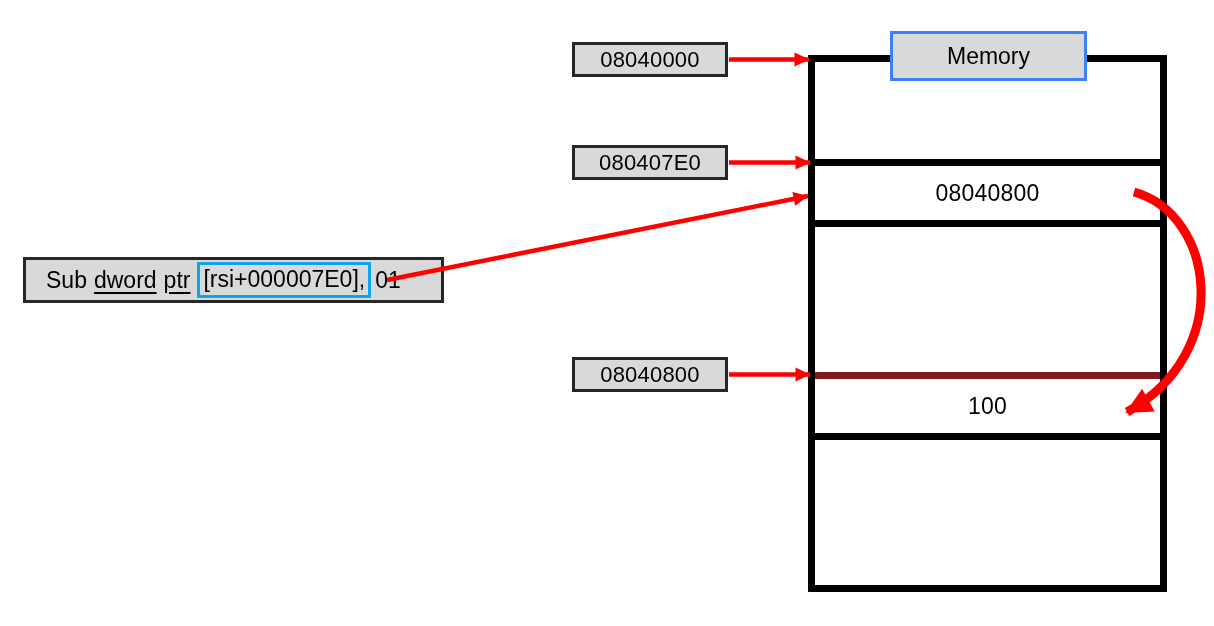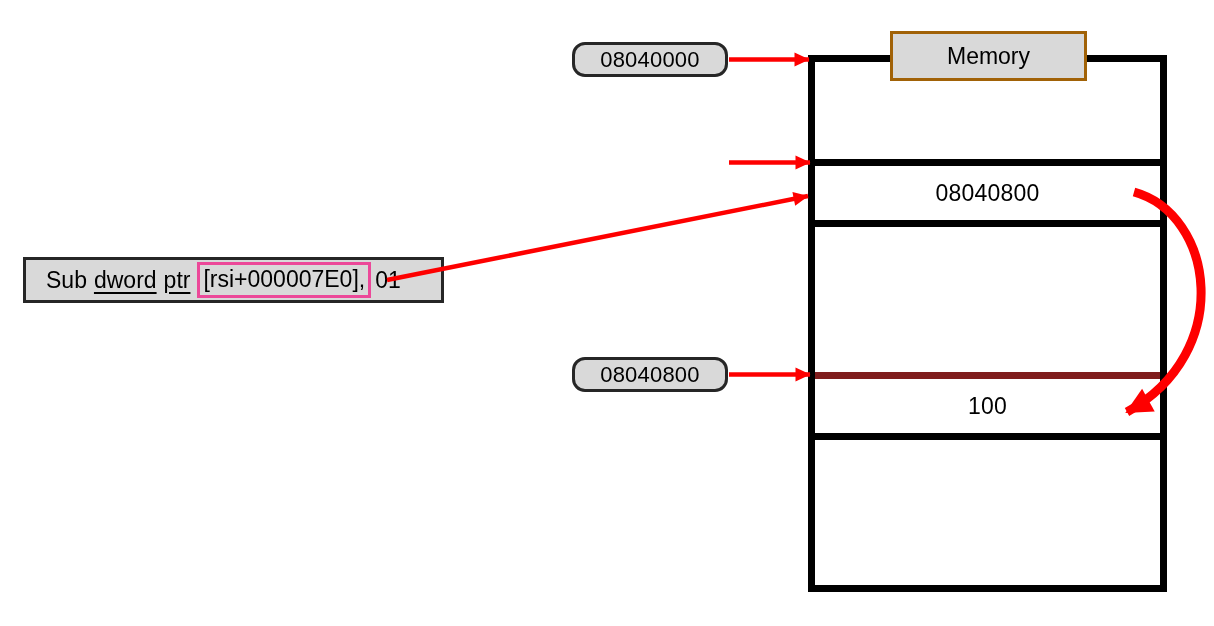--- a/index.html
+++ b/index.html
@@ -7,60 +7,60 @@
     position:relative;width:1214px;height:626px;background:#ffffff;
     font-family:"Liberation Sans", sans-serif;color:#000;overflow:hidden;
   }
   .gray-box{
     position:absolute;background:#d9d9d9;border:3px solid #262626;
     box-sizing:border-box;color:#000;
   }
   .addr{
     left:572px;width:156px;height:35px;
     display:flex;align-items:center;justify-content:center;
-    font-size:22px;letter-spacing:0.2px;border-radius:13px;
+    font-size:22px;letter-spacing:0.2px;
   }
   .addr1{top:42px}
   .addr2{top:145px}
   .addr3{top:357px}
   .instr{
     left:23px;top:257px;width:421px;height:46px;
     display:flex;align-items:center;padding-left:20px;
     font-size:23px;white-space:nowrap;
   }
   .w{margin-right:7px;}
   .squiggle{
     text-decoration-line:underline;
     text-decoration-style:wavy;
     text-decoration-color:#ff4e4e;
     text-decoration-thickness:1px;
     text-underline-offset:4px;
     text-decoration:underline;
   }
   .hl{
-    display:inline-block;border:3px solid #ec4899;
+    display:inline-block;border:3px solid #0ea5e9;
     padding:2px 3px;margin-right:4px;line-height:1.1;
   }
   .memory-block{
     position:absolute;left:808px;top:55px;width:359px;height:537px;
     border:7px solid #000;box-sizing:border-box;background:#fff;
     display:flex;flex-direction:column;
   }
   .cell{
     box-sizing:border-box;display:flex;align-items:center;justify-content:center;
     font-size:23px;letter-spacing:0.2px;
   }
   .c1{height:97px;}
   .c2{height:61px;border-top:7px solid #000;}
   .c3{height:152px;border-top:7px solid #000;}
   .c4{height:61px;border-top:7px solid #7f1d1d;}
   .c5{flex:1;border-top:7px solid #000;}
   .memory-title{
     position:absolute;left:890px;top:31px;width:197px;height:50px;
-    background:#d9d9d9;border:3px solid #a16207;box-sizing:border-box;
+    background:#d9d9d9;border:3px solid #3b82f6;box-sizing:border-box;
     display:flex;align-items:center;justify-content:center;
     font-size:23px;z-index:3;
   }
   .overlay{
     position:absolute;left:0;top:0;width:1214px;height:626px;
     z-index:5;pointer-events:none;
   }
 </style>
 </head>
 <body>
@@ -69,20 +69,21 @@
 
   <div class="gray-box instr">
     <span class="w">Sub</span>
     <span class="w squiggle">dword</span>
     <span class="w squiggle">ptr</span>
     <span class="hl">[rsi+000007E0],</span>
     <span>01</span>
   </div>
 
   <div class="gray-box addr addr1">08040000</div>
+  <div class="gray-box addr addr2">080407E0</div>
   <div class="gray-box addr addr3">08040800</div>
 
   <div class="memory-block">
     <div class="cell c1"></div>
     <div class="cell c2">08040800</div>
     <div class="cell c3"></div>
     <div class="cell c4">100</div>
     <div class="cell c5"></div>
   </div>
 

